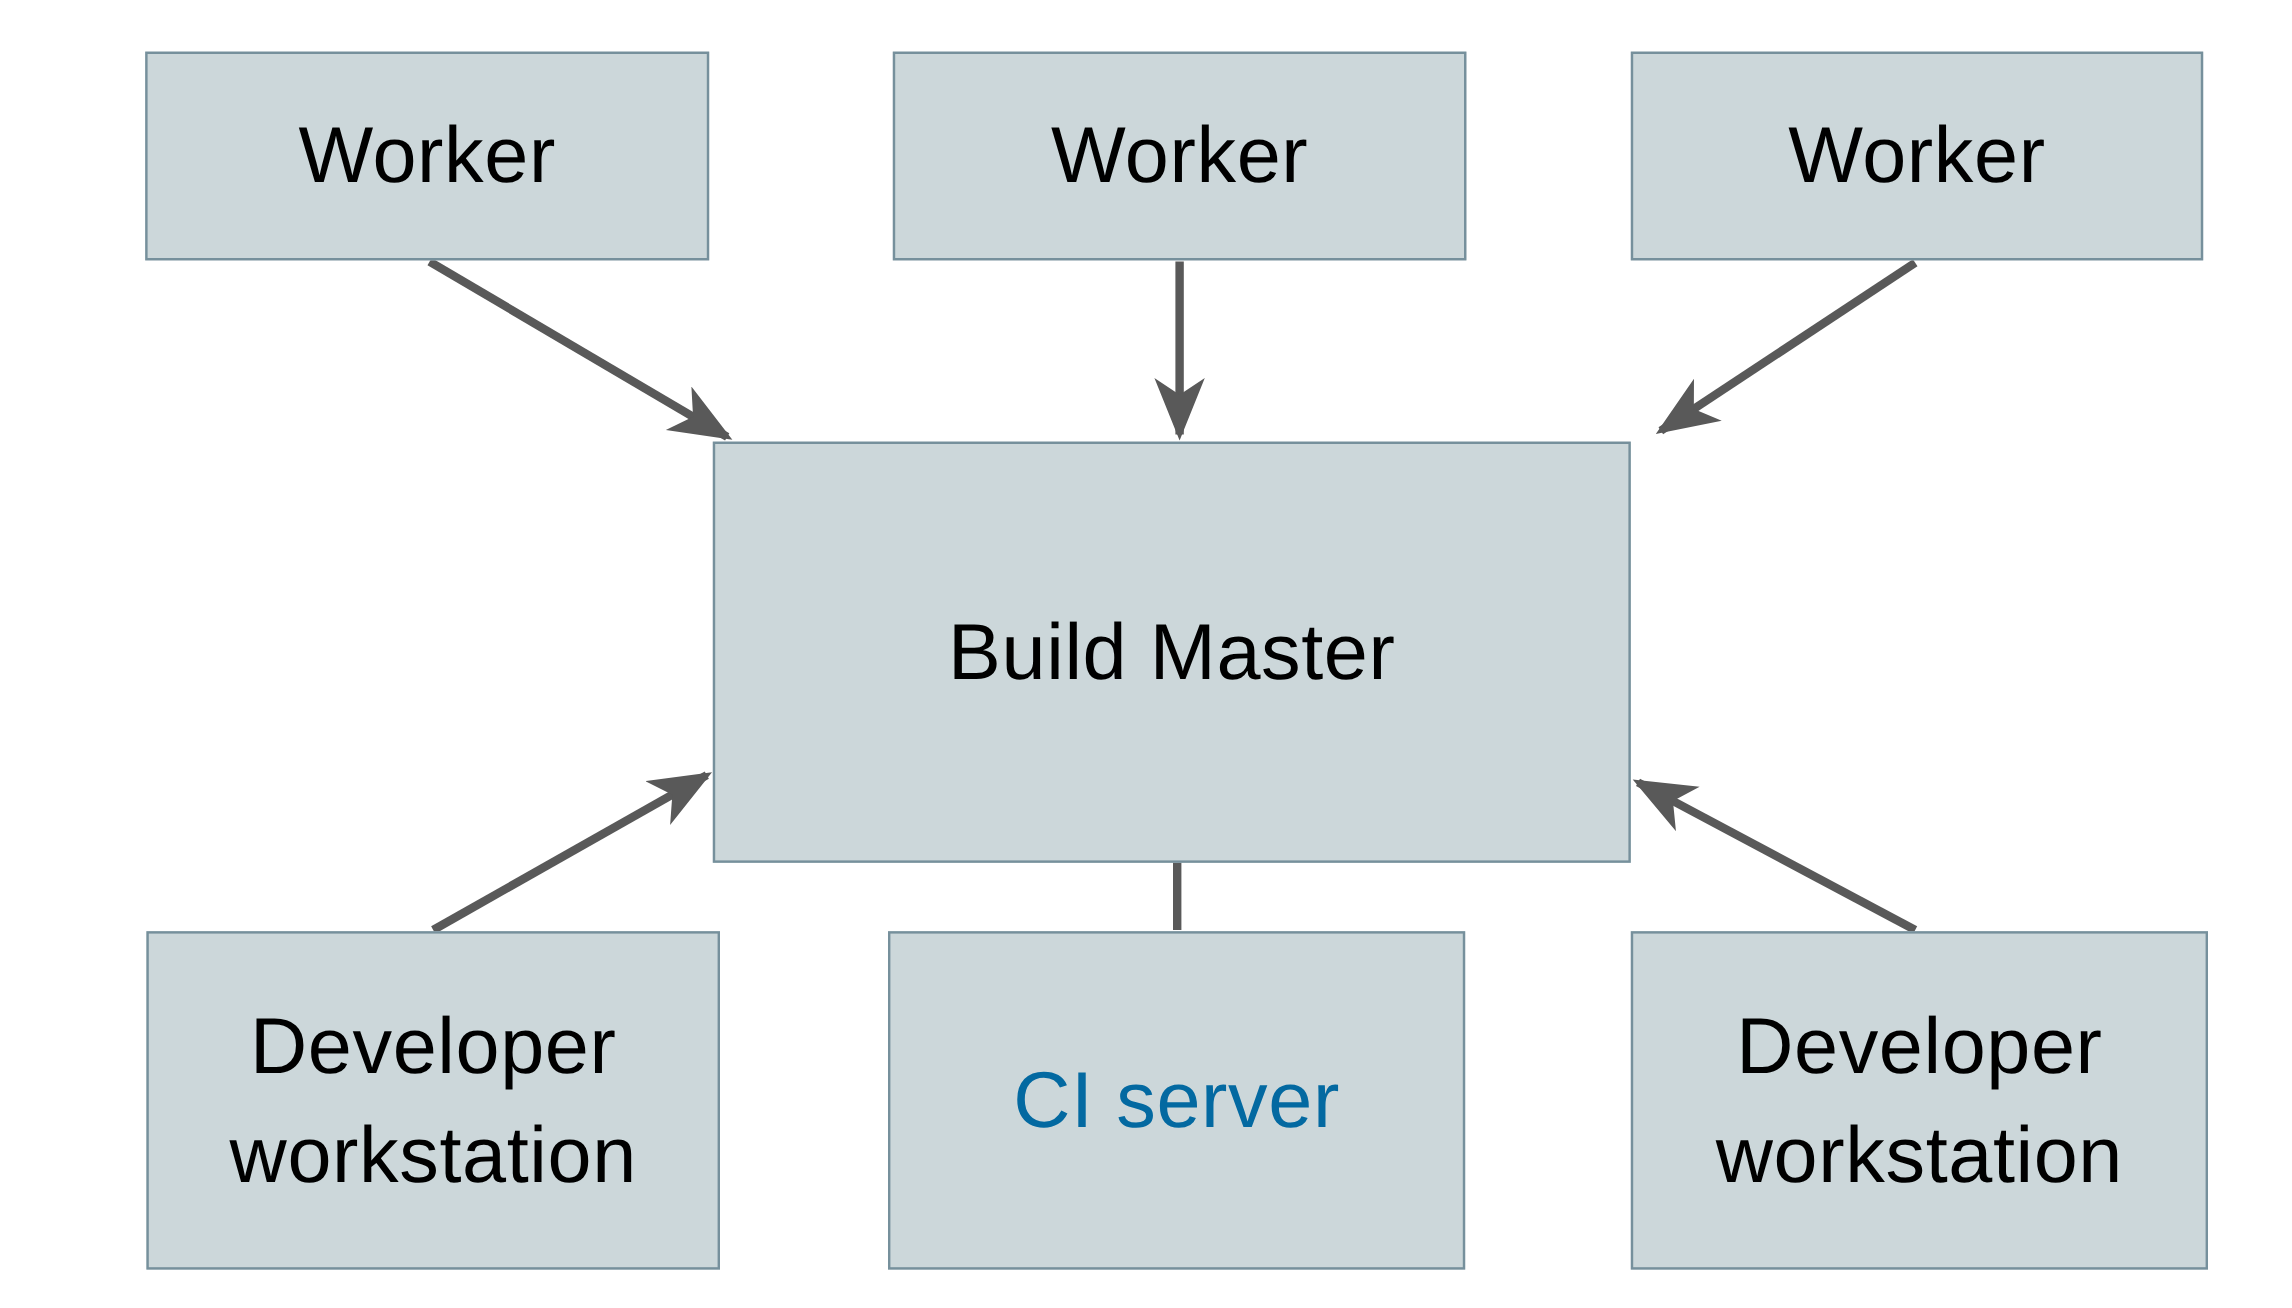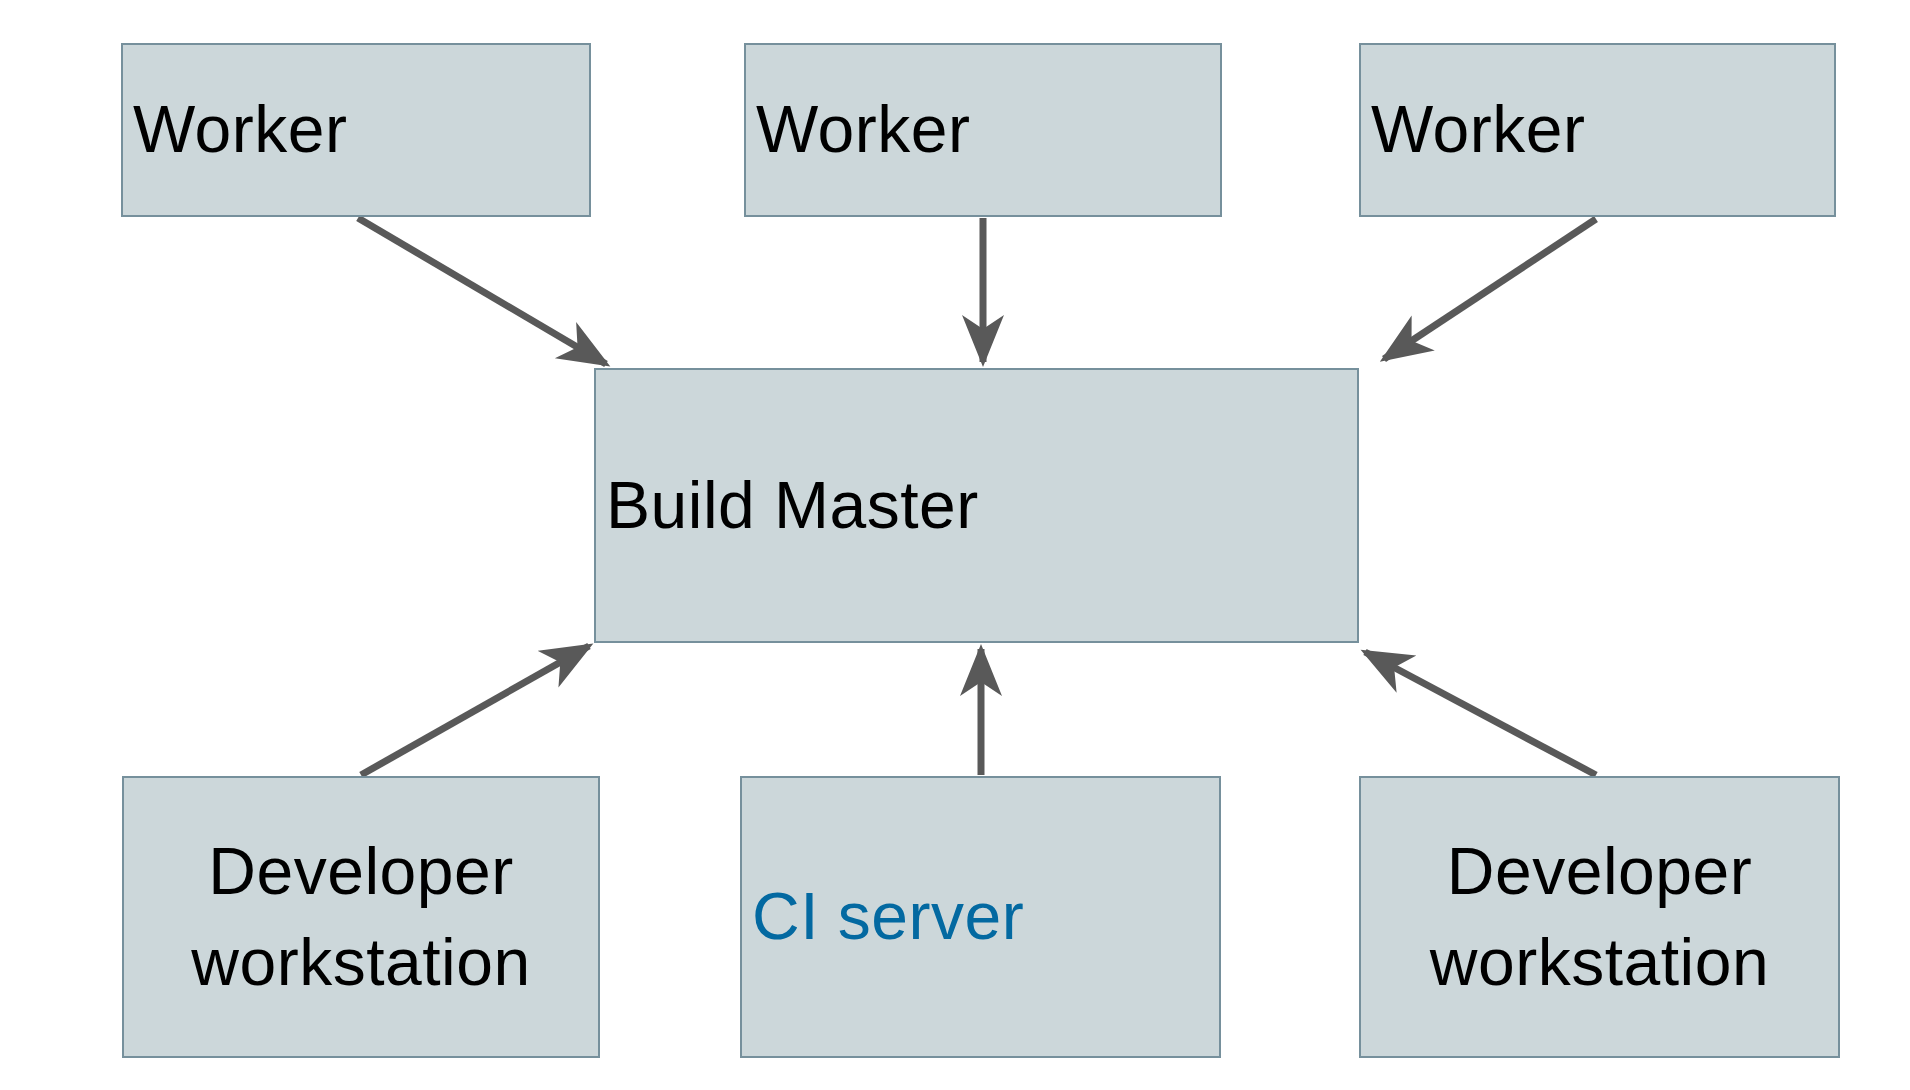--- a/index.html
+++ b/index.html
@@ -21,21 +21,21 @@
     top: 0;
     width: 100%;
     height: 100%;
     pointer-events: none;
   }
   .node {
     position: absolute;
     box-sizing: border-box;
     display: flex;
     align-items: center;
-    justify-content: flex-start;
+    justify-content: center;
     text-align: center;
     border-style: solid;
     border-width: 2.5px;
   }
   .node .label {
     font-size: 66px;
     line-height: 1.38;
     font-weight: 400;
     color: #000000;
     letter-spacing: 0.5px;
@@ -62,21 +62,21 @@
   <div id="nodes-layer">
       <div class="node" style="left: 121px; top: 43px; width: 470px; height: 174px; background: rgb(204, 215, 218); border-color: rgb(118, 144, 156);">
         <span class="label" style="color: rgb(0, 0, 0);">Worker</span>
       </div>
       <div class="node" style="left: 744px; top: 43px; width: 478px; height: 174px; background: rgb(204, 215, 218); border-color: rgb(118, 144, 156);">
         <span class="label" style="color: rgb(0, 0, 0);">Worker</span>
       </div>
       <div class="node" style="left: 1359px; top: 43px; width: 477px; height: 174px; background: rgb(204, 215, 218); border-color: rgb(118, 144, 156);">
         <span class="label" style="color: rgb(0, 0, 0);">Worker</span>
       </div>
-      <div class="node" style="left: 594px; top: 368px; width: 765px; height: 275px; background: rgb(204, 215, 218); border-color: rgb(118, 144, 156);">
+      <div class="node" style="left: 594px; top: 368px; width: 765px; height: 351px; background: rgb(204, 215, 218); border-color: rgb(118, 144, 156);">
         <span class="label" style="color: rgb(0, 0, 0);">Build Master</span>
       </div>
       <div class="node" style="left: 122px; top: 776px; width: 478px; height: 282px; background: rgb(204, 215, 218); border-color: rgb(118, 144, 156);">
         <span class="label" style="color: rgb(0, 0, 0);">Developer workstation</span>
       </div>
       <div class="node" style="left: 740px; top: 776px; width: 481px; height: 282px; background: rgb(204, 215, 218); border-color: rgb(118, 144, 156);">
         <span class="label" style="color: #0369a1;">CI server</span>
       </div>
       <div class="node" style="left: 1359px; top: 776px; width: 481px; height: 282px; background: rgb(204, 215, 218); border-color: rgb(118, 144, 156);">
         <span class="label" style="color: rgb(0, 0, 0);">Developer workstation</span>

